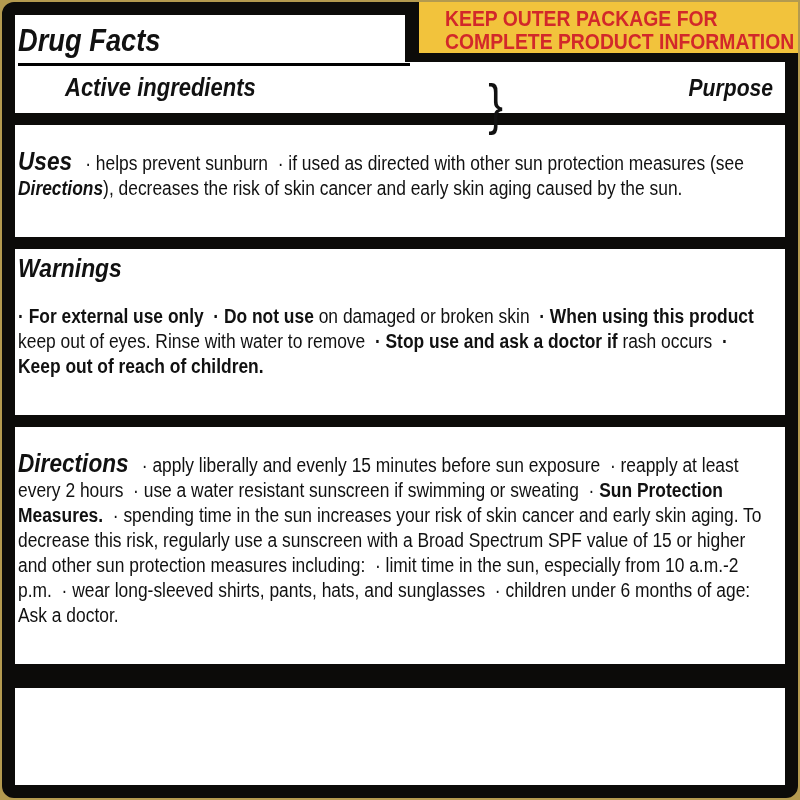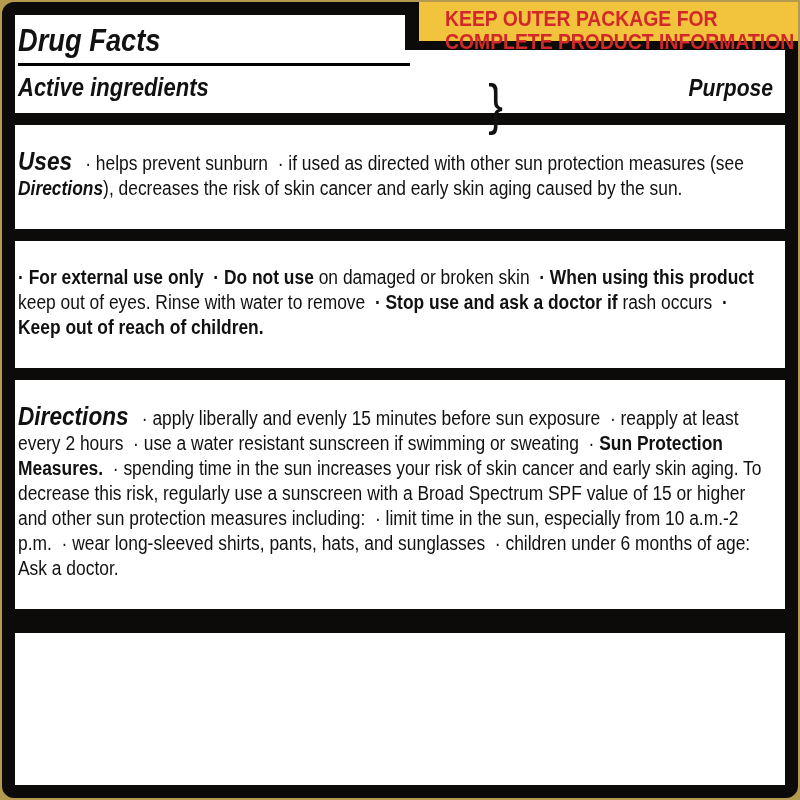--- a/index.html
+++ b/index.html
@@ -11,21 +11,21 @@
   }
   .label{
     position:absolute;inset:2px;
     border:13px solid var(--border,#0c0b09);
     border-radius:12px;
     background:#fff;
     box-sizing:border-box;
     overflow:hidden;
   }
   .banner{
-    position:absolute;top:2px;right:2px;left:405px;height:48px;
+    position:absolute;top:2px;right:2px;left:405px;height:60px;
     background:var(--banner-background,#F2C33C);
     border-left:14px solid var(--border,#0c0b09);
     border-bottom:9px solid var(--border,#0c0b09);
     box-sizing:border-box;
     z-index:5;
     padding:5px 0 0 26px;
   }
   .banner-line{
     display:block;white-space:nowrap;
     font-size:22px;font-weight:bold;line-height:23px;
@@ -33,35 +33,35 @@
     transform:scaleX(0.88);transform-origin:0 50%;
   }
   .content{position:relative;}
   .title-row{padding:6px 0 0 3px;}
   .page-title{
     display:inline-block;font-size:31px;font-weight:bold;font-style:italic;
     line-height:40px;transform:scaleX(0.88);transform-origin:0 50%;
   }
   .rule{height:3px;background:#000;width:392px;margin:2px 0 0 3px;}
   .sep{height:12px;background:var(--border,#0c0b09);}
-  .section{padding:4px 12px 8px 3px;}
+  .section{padding:4px 12px 16px 3px;}
   .para{
     font-size:20px;line-height:25px;white-space:pre-wrap;
     transform:scaleX(0.87);transform-origin:0 0;width:114.9%;
   }
   .h-inline{font-size:26px;font-weight:bold;font-style:italic;padding-right:4px;}
   .h-block{
     display:inline-block;font-size:25px;font-weight:bold;font-style:italic;
     line-height:31px;transform:scaleX(0.88);transform-origin:0 50%;
   }
   .b{font-weight:bold;}
   .i{font-style:italic;}
   
   .active-section{position:relative;padding:6px 12px 10px 3px;}
-  .act-row{display:flex;justify-content:space-between;align-items:baseline;}
+  .act-row{display:flex;justify-content:space-between;align-items:baseline;margin-left:47px;}
   .sql{display:inline-block;transform:scaleX(0.88);transform-origin:0 50%;}
   .sqr{display:inline-block;transform:scaleX(0.88);transform-origin:100% 50%;}
   .purpose-h{font-size:24px;font-weight:bold;font-style:italic;line-height:30px;}
   .act-val{font-size:20px;line-height:27px;}
   .brace{
     position:absolute;left:472px;top:12px;
     font-size:52px;line-height:1;font-weight:400;
     transform:scale(0.85,1.05);
   }
 </style>
@@ -86,20 +86,21 @@
 
     <div class="sep"></div>
 
     <div class="section">
       <p class="para"><span class="h-inline">Uses</span><span><span>  · helps prevent sunburn  · if used as directed with other sun protection measures (see </span><span class="b i">Directions</span><span>), decreases the risk of skin cancer and early skin aging caused by the sun.</span></span></p>
     </div>
 
     <div class="sep"></div>
 
     <div class="section">
+      <div><span class="h-block" style="font-size:26px;">Warnings</span></div>
       <p class="para"><span class="b">· For external use only</span><span>  </span><span class="b">· Do not use</span><span> on damaged or broken skin  </span><span class="b">· When using this product</span><span> keep out of eyes. Rinse with water to remove  </span><span class="b">· Stop use and ask a doctor if</span><span> rash occurs  </span><span class="b">· Keep out of reach of children.</span></p>
     </div>
 
     <div class="sep"></div>
 
     <div class="section">
       <p class="para"><span class="h-inline">Directions</span><span><span>  · apply liberally and evenly 15 minutes before sun exposure  · reapply at least every 2 hours  · use a water resistant sunscreen if swimming or sweating  · </span><span class="b">Sun Protection Measures.</span><span>  · spending time in the sun increases your risk of skin cancer and early skin aging. To decrease this risk, regularly use a sunscreen with a Broad Spectrum SPF value of 15 or higher and other sun protection measures including:  · limit time in the sun, especially from 10 a.m.-2 p.m.  · wear long-sleeved shirts, pants, hats, and sunglasses  · children under 6 months of age: Ask a doctor.</span></span></p>
     </div>
 
     <div class="sep"></div>

